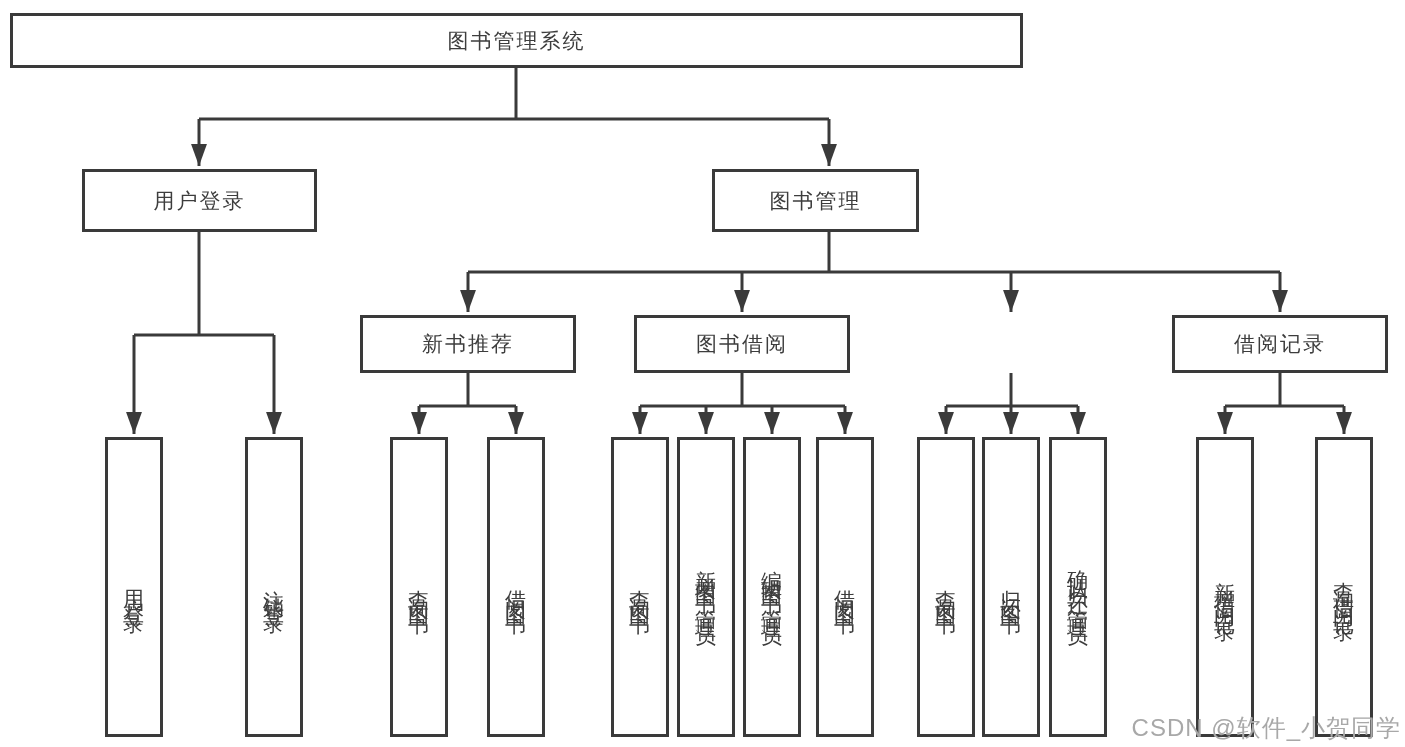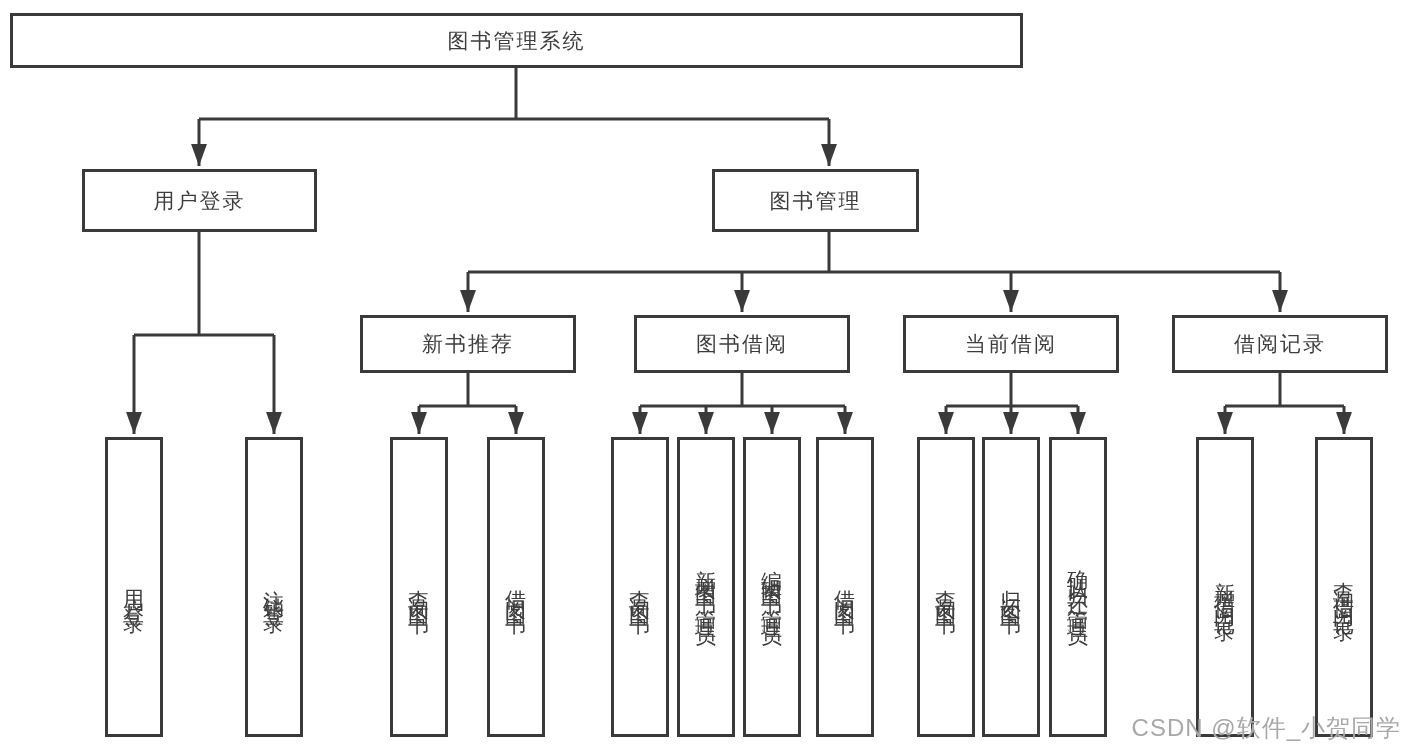--- a/index.html
+++ b/index.html
@@ -105,21 +105,20 @@
     </g>
   </svg>
 
   <div class="box n-root">图书管理系统</div>
 
   <div class="box n-userlogin">用户登录</div>
   <div class="box n-bookmgmt">图书管理</div>
 
   <div class="box n-l3 n-newbook">新书推荐</div>
   <div class="box n-l3 n-borrow">图书借阅</div>
-  <div class="box n-l3 n-current">当前借阅</div>
   <div class="box n-l3 n-records">借阅记录</div>
 
   <div class="box vbox leaf lf-1">用户登录</div>
   <div class="box vbox leaf lf-2">注销登录</div>
 
   <div class="box vbox leaf lf-3">查询图书</div>
   <div class="box vbox leaf lf-4">借阅图书</div>
 
   <div class="box vbox leaf lf-5">查询图书</div>
   <div class="box vbox leaf lf-6">新增图书（管理员）</div>

